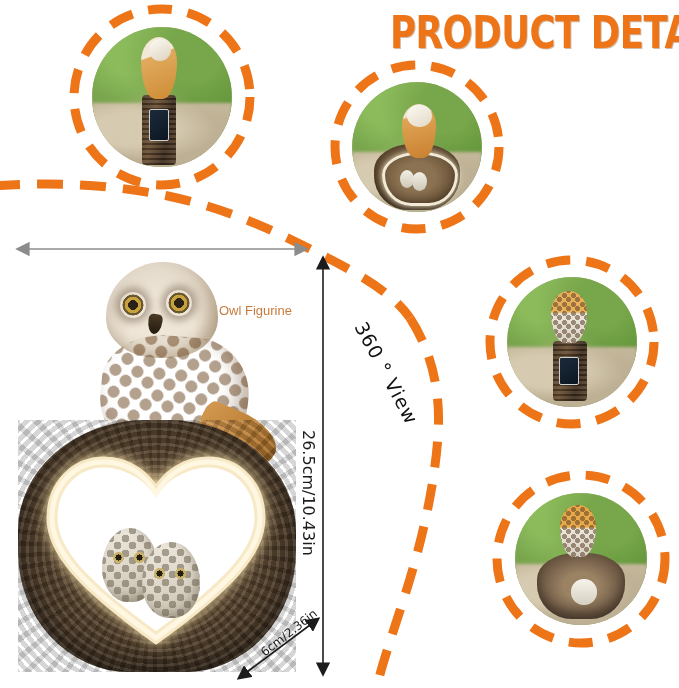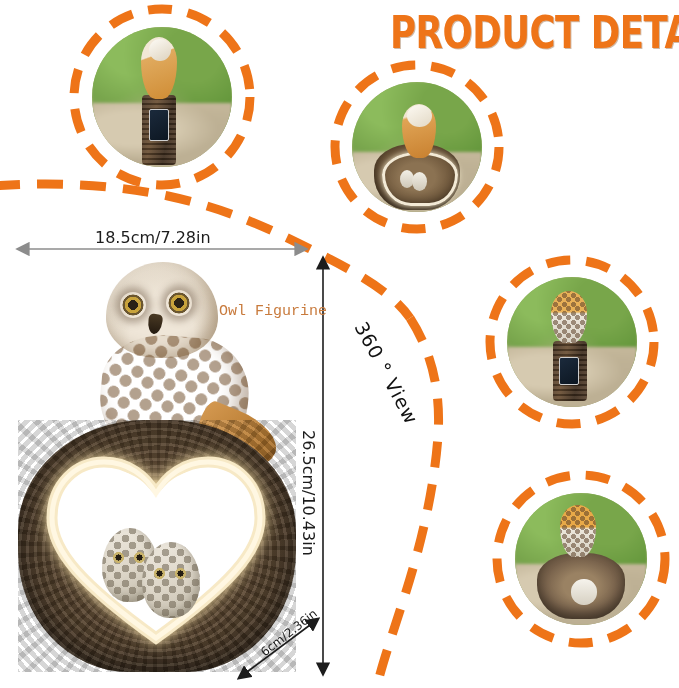--- a/index.html
+++ b/index.html
@@ -220,22 +220,22 @@
   }
   #label-depth {
     left: 258px; top: 648px;
     font-size: 12px;
     transform: rotate(-38deg);
     transform-origin: left top;
   }
   #label-owl-figurine {
     position: absolute;
     left: 219px; top: 303px;
-    font-family: Liberation Mono, monospace;
-    font-size: 15px;
+    font-family: Liberation Sans, sans-serif;
+    font-size: 13px;
     color: #c87a3c;
     white-space: nowrap;
   }
   #label-360 {
     position: absolute;
     left: 370px; top: 318px;
     font-family: "DejaVu Sans", sans-serif;
     font-size: 19px;
     color: #111111;
     white-space: nowrap;
@@ -407,21 +407,20 @@
       </marker>
     </defs>
 
     <line x1="28" y1="249" x2="296" y2="249" stroke="#8c8c8c" stroke-width="1.6" marker-start="url(#arrow-gray-start)" marker-end="url(#arrow-gray-end)"></line>
 
     <line x1="323" y1="268" x2="323" y2="664" stroke="#1c1c1c" stroke-width="1.6" marker-start="url(#arrow-black-start)" marker-end="url(#arrow-black-end)"></line>
 
     <line x1="247" y1="672" x2="310" y2="625" stroke="#1c1c1c" stroke-width="1.6" marker-start="url(#arrow-black-start)" marker-end="url(#arrow-black-end)"></line>
   </svg>
 
-  <div class="dim-label" id="label-width">18.5cm/7.28in</div>
 
   <div class="dim-label" id="label-height">26.5cm/10.43in</div>
 
   <div class="dim-label" id="label-depth">6cm/2.36in</div>
 
   <div id="label-owl-figurine">Owl Figurine</div>
 
   <div id="label-360">360 ° View</div>
 
 </div>

